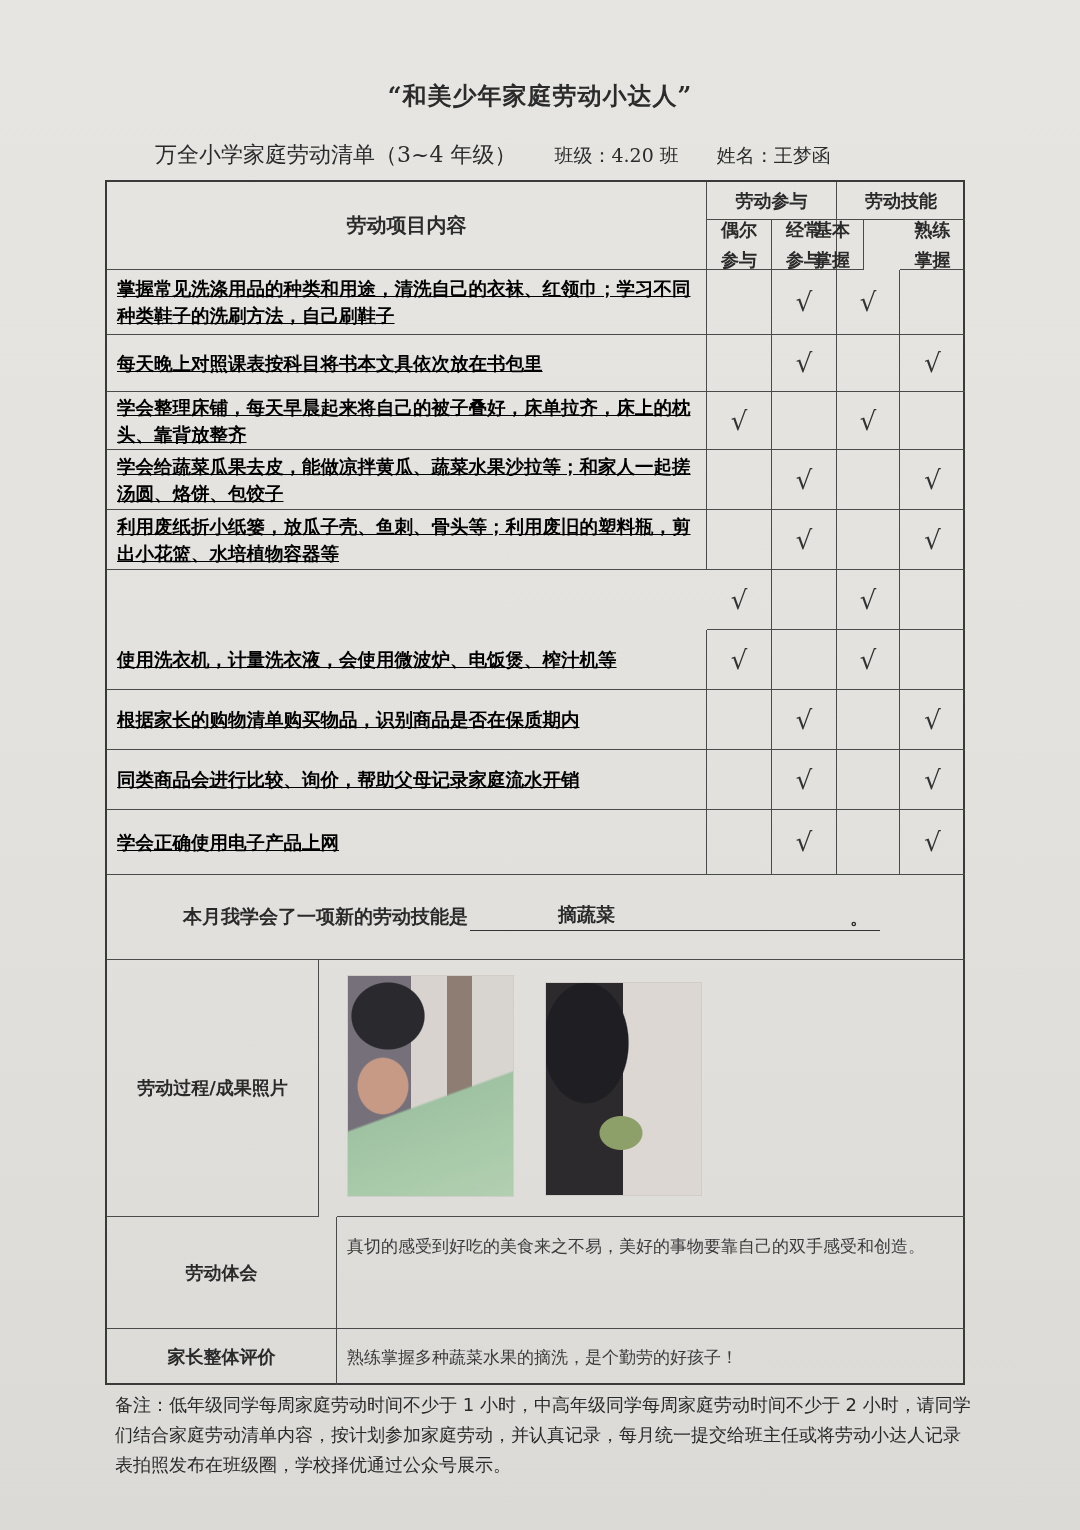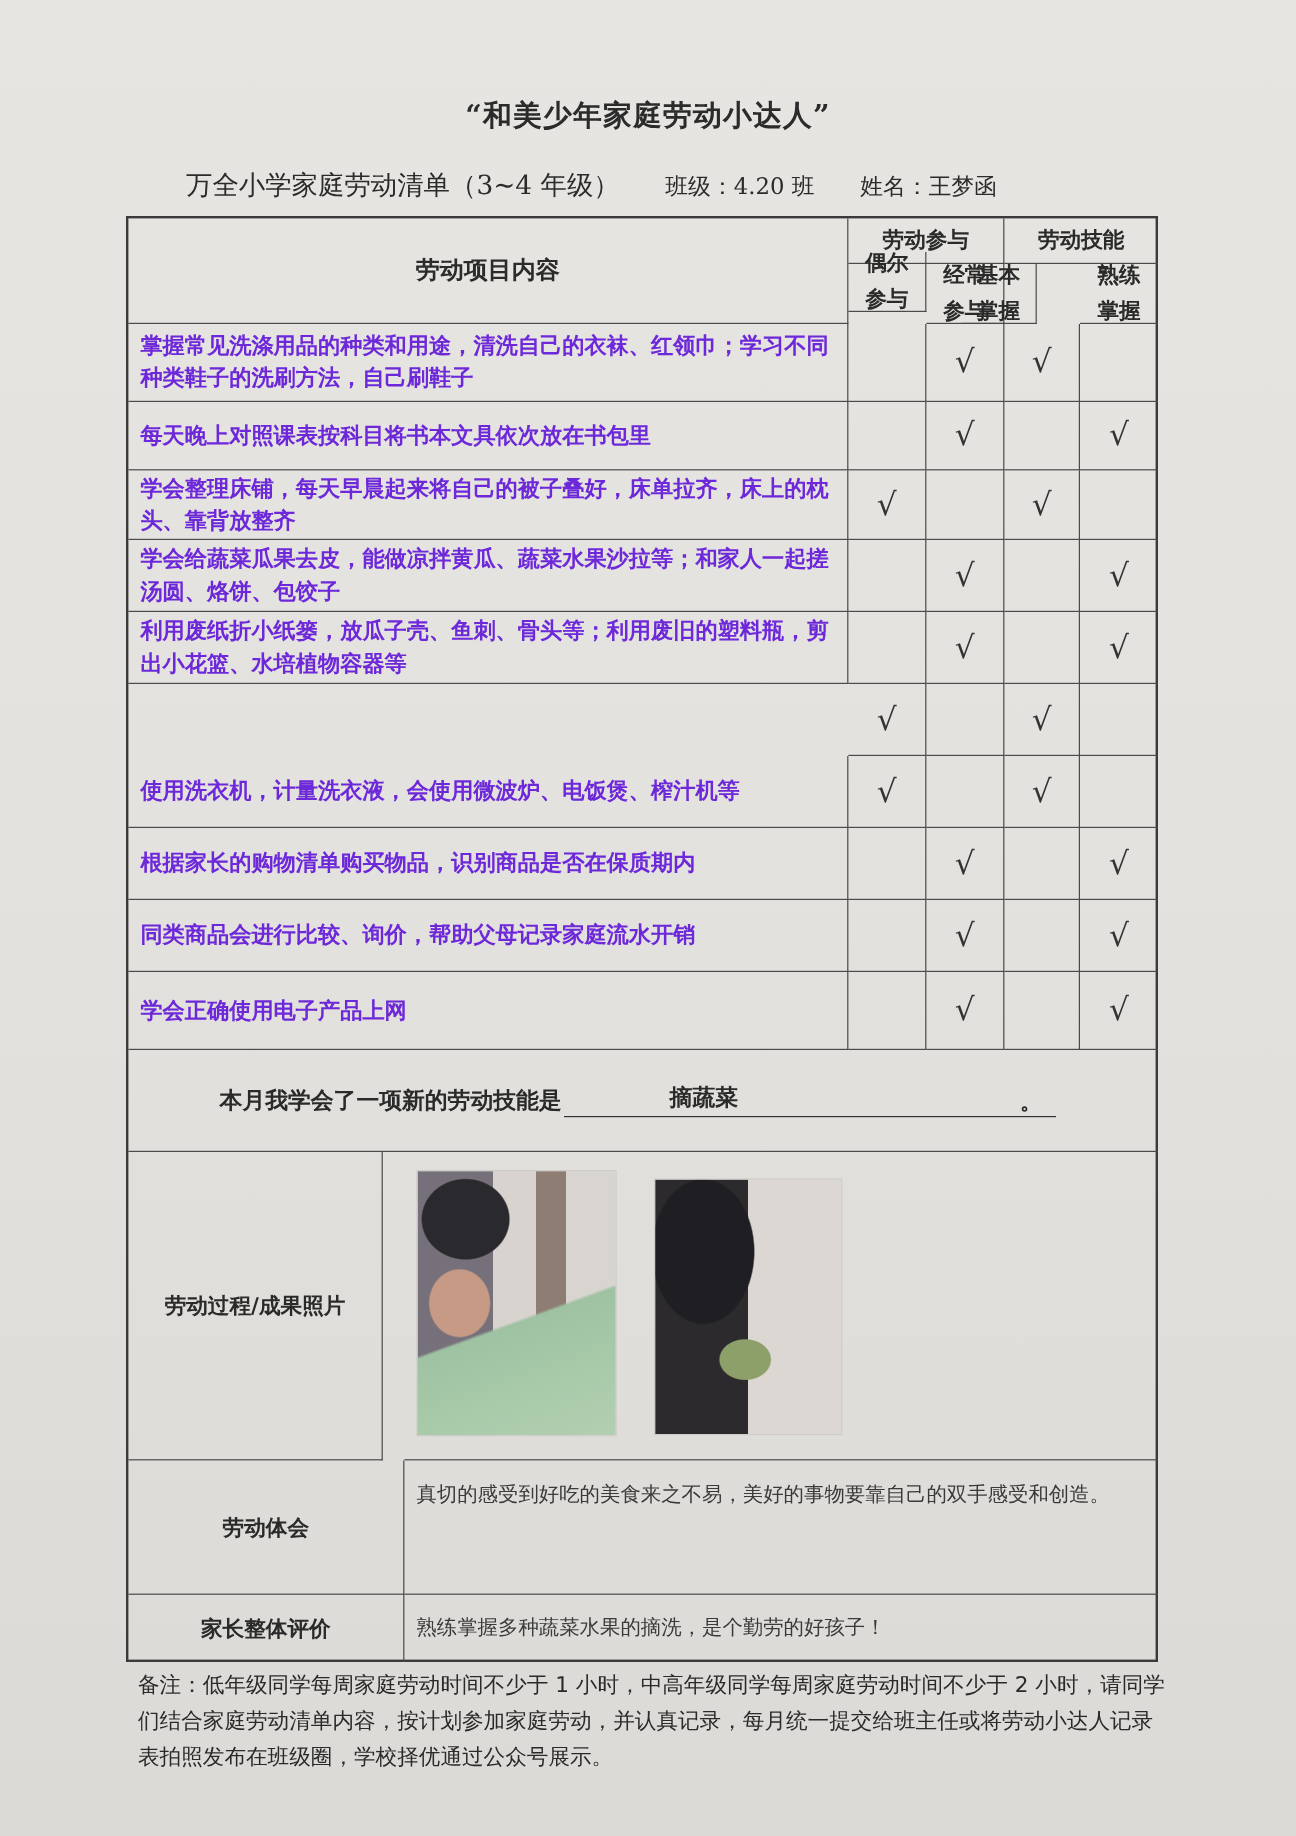--- a/index.html
+++ b/index.html
@@ -28,21 +28,21 @@
     border:2px solid #3a3a3a; box-sizing:border-box;
   }
   .cell {
     position:absolute; box-sizing:border-box;
     border-right:1.5px solid #4a4a4a; border-bottom:1.5px solid #4a4a4a;
     display:flex; align-items:center;
   }
   .hdr { justify-content:center; font-size:20px; font-weight:bold; color:#2b2b2b; }
   .hdr-sm { justify-content:center; text-align:center; font-size:18px; font-weight:bold; line-height:30px; }
   .item {
-    padding:0 10px; font-size:18.5px; line-height:27px; font-weight:bold; color:#6d28d9;
+    padding:0 10px; font-size:18.5px; line-height:27px; font-weight:bold; color:#000000;text-decoration:underline;
   }
   .chk { justify-content:center; font-family:"DejaVu Serif","Liberation Serif",serif; font-size:26px; color:#333; }
   .skill {
     padding-left:76px; font-size:19px; font-weight:bold;
   }
   .skill .blank {
     display:inline-block; width:410px; border-bottom:1.5px solid #333;
     position:relative; height:26px; vertical-align:bottom; margin-left:2px;
   }
   .skill .blank .val { position:absolute; left:88px; bottom:2px; font-weight:bold; font-size:19px; }
@@ -81,21 +81,21 @@
 <div class="title">“和美少年家庭劳动小达人”</div>
 <div class="subtitle">
   <span>万全小学家庭劳动清单（3~4 年级）</span><span class="meta">班级：4.20 班</span><span class="meta2">姓名：王梦函</span>
 </div>
 
 <div class="grid">
 
   <div class="cell hdr" style="left:0;top:0;width:600px;height:88px;">劳动项目内容</div>
   <div class="cell hdr-sm" style="left:600px;top:0;width:130px;height:38px;">劳动参与</div>
   <div class="cell hdr-sm" style="left:730px;top:0;width:128px;height:38px;border-right:none;text-align:right;">劳动技能</div>
-  <div class="cell hdr-sm" style="left:600px;top:28px;width:65px;height:50px;flex-direction:column;">
+  <div class="cell hdr-sm" style="left:600px;top:38px;width:65px;height:50px;flex-direction:column;">
     <span>偶尔</span>
       <span>参与</span>
   </div>
   <div class="cell hdr-sm" style="left:665px;top:38px;width:65px;height:50px;flex-direction:column;">
     <span>经常</span>
       <span>参与</span>
   </div>
   <div class="cell hdr-sm" style="left:694px;top:38px;width:63px;height:50px;flex-direction:column;">
     <span>基本</span>
       <span>掌握</span>

